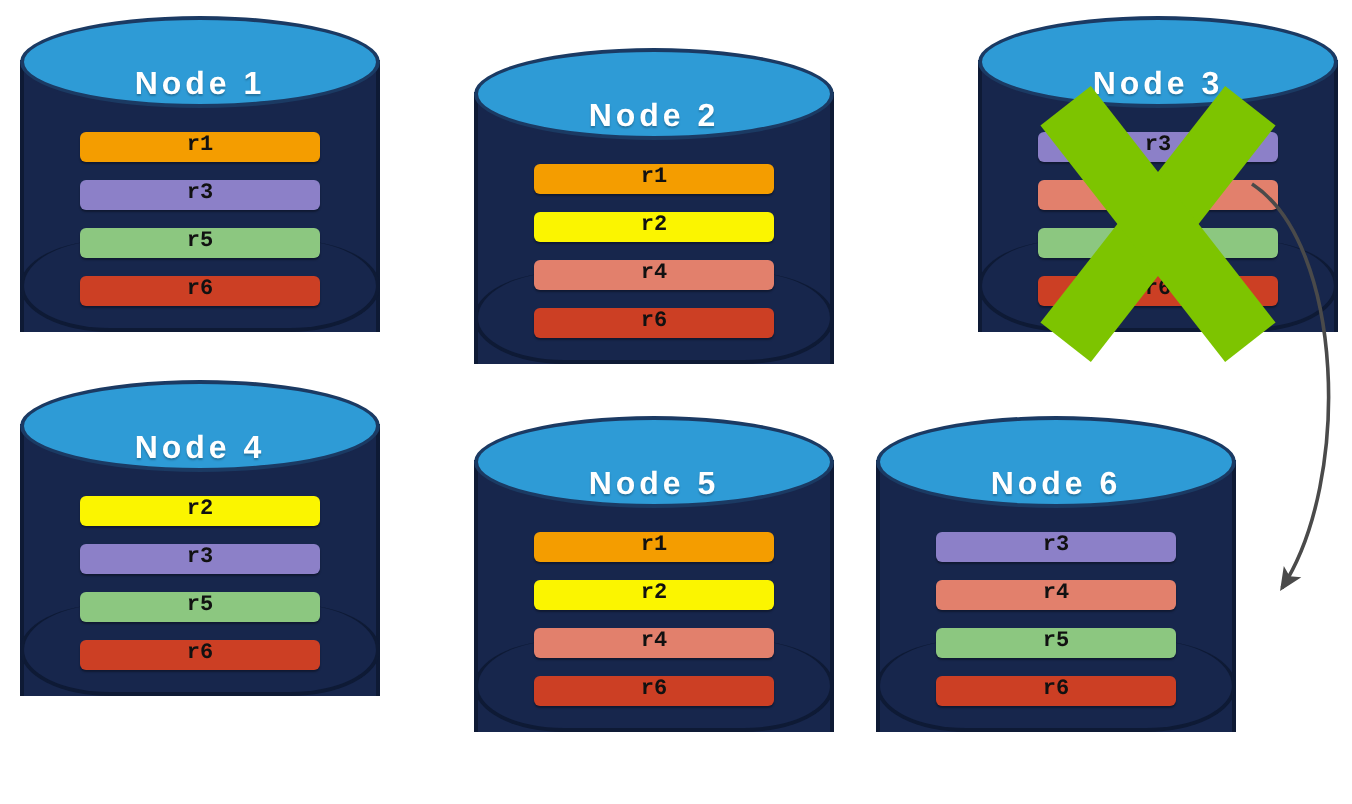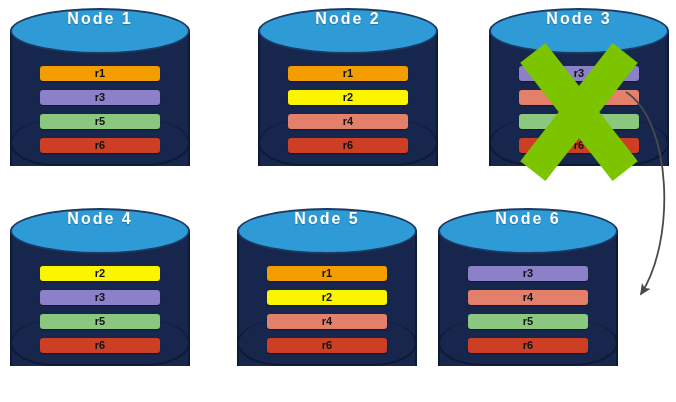--- a/index.html
+++ b/index.html
@@ -58,21 +58,21 @@
     position: absolute;
     left: 0;
     top: 0;
     width: 180px;
     height: 46px;
     background: #2E9BD6;
     border: 2px solid #1B3A63;
     border-radius: 50%;
     box-sizing: border-box;
     display: flex;
-    align-items: flex-start;
+    align-items: flex-end;
     justify-content: center;
   }
 
   .cyl-title {
     color: #ffffff;
     font-size: 16px;
     font-weight: bold;
     letter-spacing: 2px;
     text-shadow: 0 1px 1px rgba(0,0,0,0.25);
     white-space: nowrap;
@@ -90,20 +90,21 @@
     margin-bottom: 9px;
     border-radius: 3px;
     display: flex;
     align-items: center;
     justify-content: center;
     font-size: 11px;
     font-weight: bold;
     color: #111111;
     line-height: 1;
     box-shadow: 0 1px 1px rgba(0,0,0,0.35);
+    font-family: Liberation Mono, monospace;
   }
   .record:last-child { margin-bottom: 0; }
 
   
   .x-mark {
     position: absolute;
     left: 16px;
     top: 38px;
     width: 148px;
     height: 132px;
@@ -141,21 +142,21 @@
       <span class="cyl-title">Node 1</span>
     </div>
     <div class="records">
       <div class="record" style="background:#F49D00">r1</div>
       <div class="record" style="background:#8C80C8">r3</div>
       <div class="record" style="background:#8CC780">r5</div>
       <div class="record" style="background:#CC3F24">r6</div>
     </div>
   </div>
 
-  <div class="node" style="left:237px; top:8px;margin-left:21px;">
+  <div class="node" style="left:237px; top:24px;">
     <div class="cyl-body"></div>
     <div class="cyl-bottom"></div>
     <div class="cyl-top">
       <span class="cyl-title">Node 2</span>
     </div>
     <div class="records">
       <div class="record" style="background:#F49D00">r1</div>
       <div class="record" style="background:#FBF500">r2</div>
       <div class="record" style="background:#E2806C">r4</div>
       <div class="record" style="background:#CC3F24">r6</div>
@@ -173,21 +174,21 @@
       <div class="record" style="background:#E2806C">r4</div>
       <div class="record" style="background:#8CC780">r5</div>
       <div class="record" style="background:#CC3F24">r6</div>
     </div>
     <div class="x-mark">
       <div class="x-bar a"></div>
       <div class="x-bar b"></div>
     </div>
   </div>
 
-  <div class="node" style="left:10px; top:208px;">
+  <div class="node" style="left:10px; top:190px;">
     <div class="cyl-body"></div>
     <div class="cyl-bottom"></div>
     <div class="cyl-top">
       <span class="cyl-title">Node 4</span>
     </div>
     <div class="records">
       <div class="record" style="background:#FBF500">r2</div>
       <div class="record" style="background:#8C80C8">r3</div>
       <div class="record" style="background:#8CC780">r5</div>
       <div class="record" style="background:#CC3F24">r6</div>

